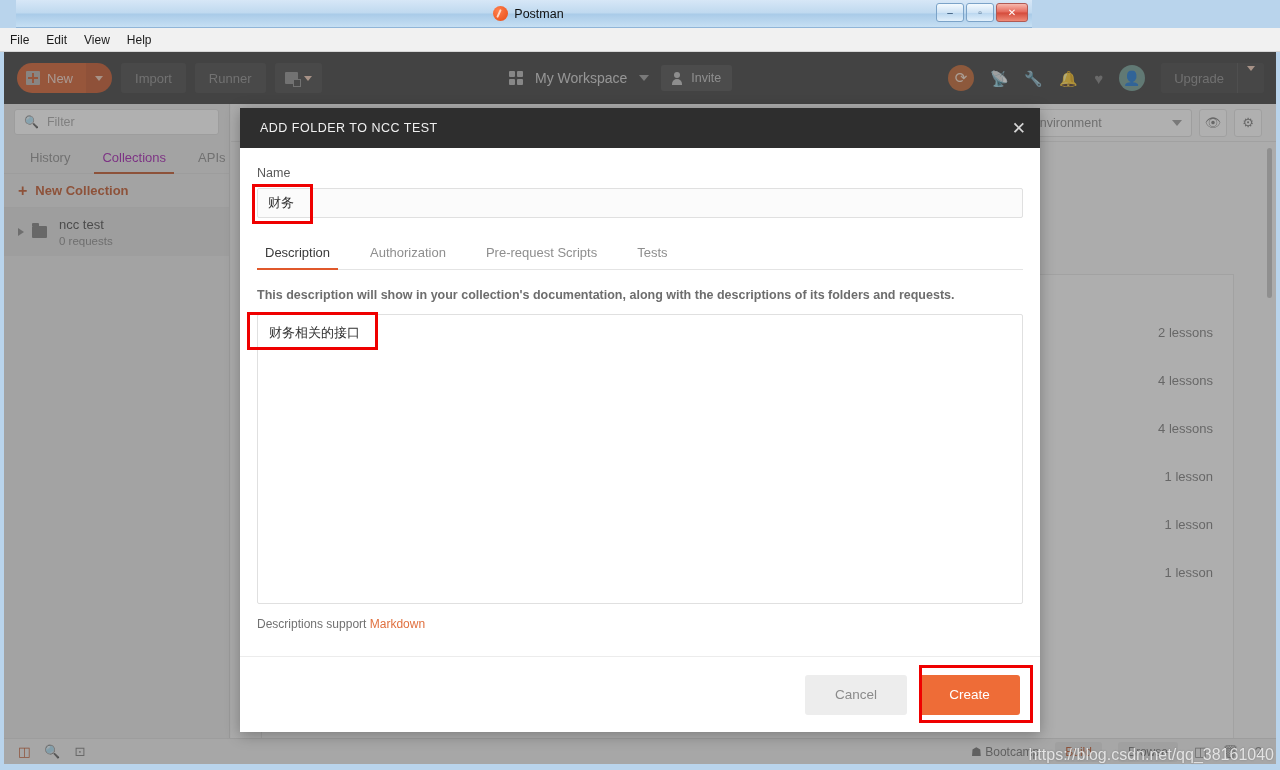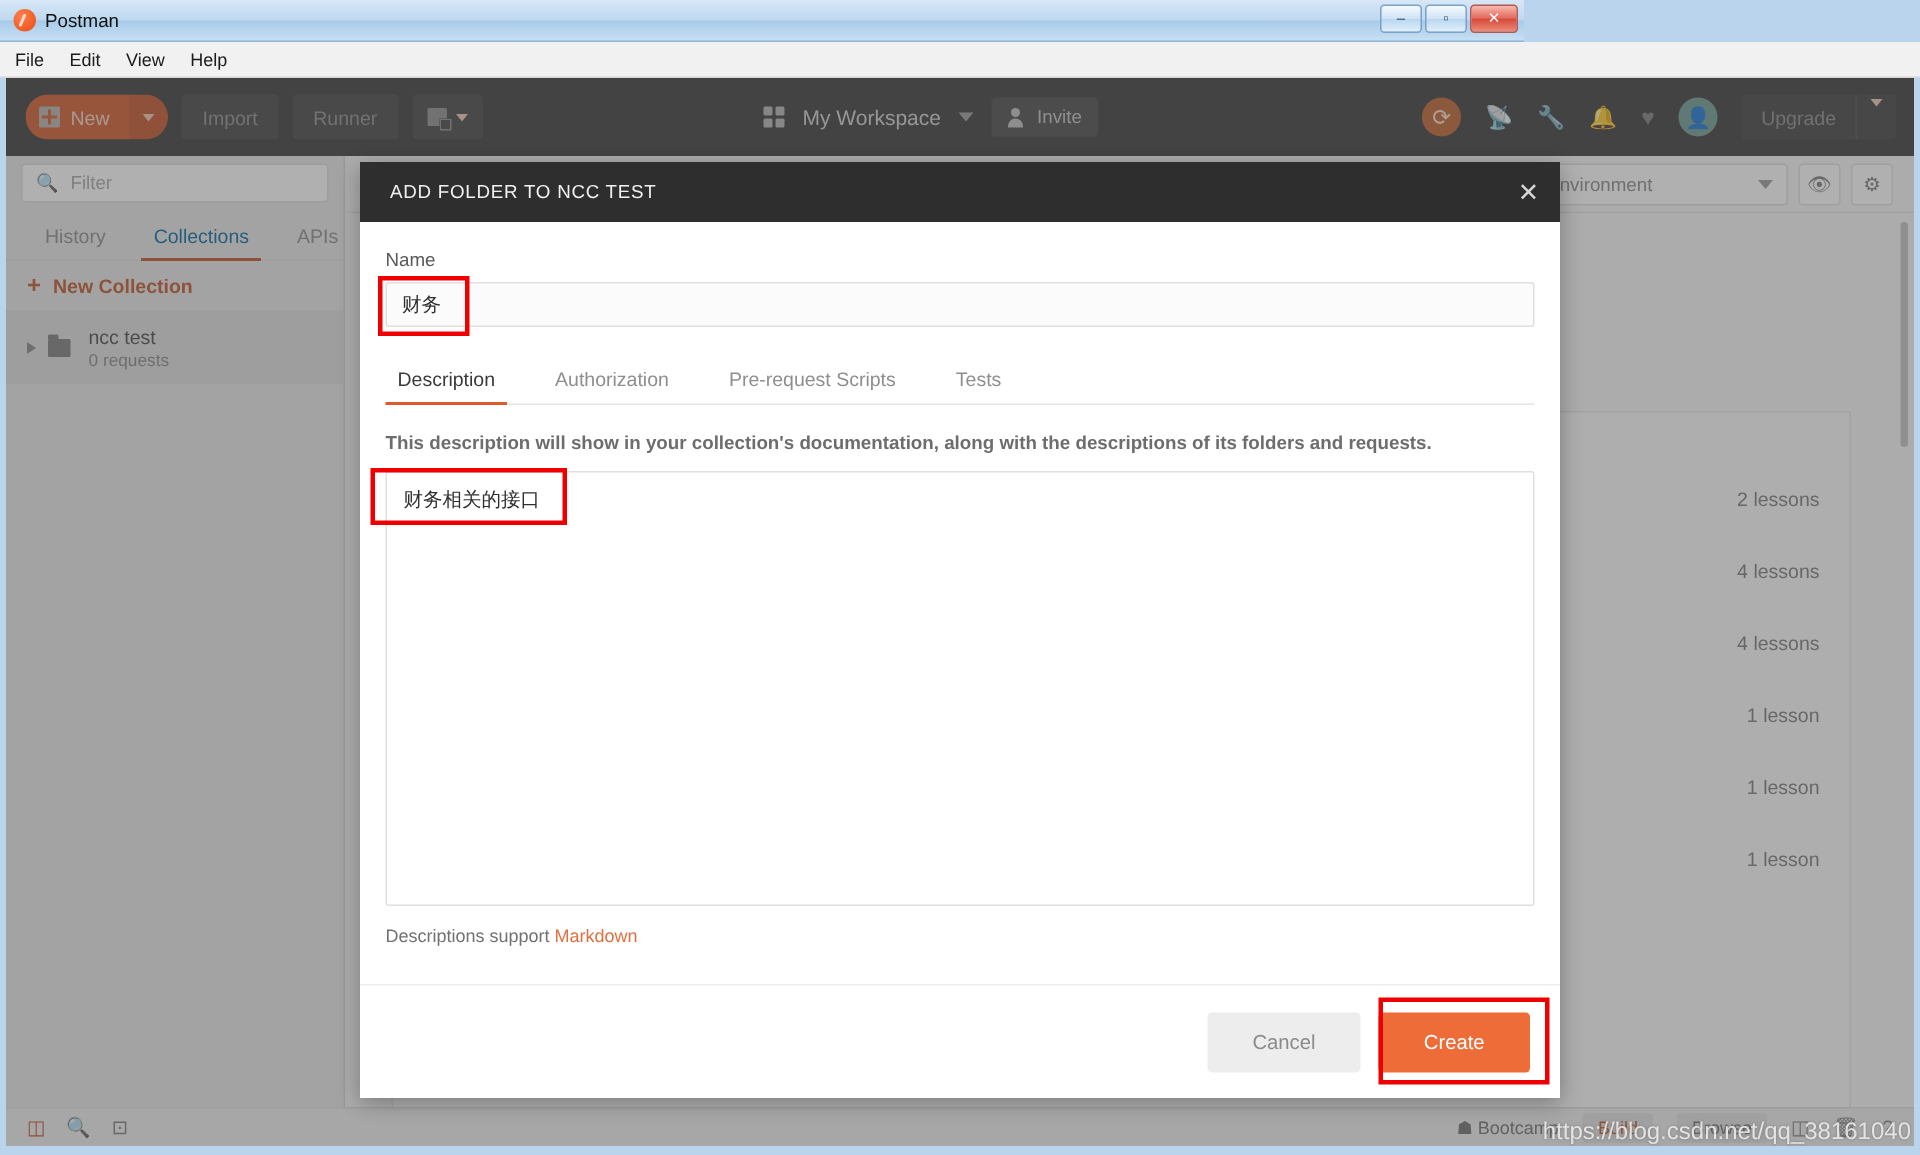--- a/index.html
+++ b/index.html
@@ -11,24 +11,24 @@
     background: #6f6f6f;
   }
   #app {
     position: relative;
     width: 1280px; height: 770px;
     background: #b9d4ec;
   }
 
   
   .win-titlebar {
-    position: absolute; left: 0; top: 0; width: 1016px; height: 28px;
+    position: absolute; left: 16px; top: 0; width: 1016px; height: 28px;
     background: linear-gradient(to bottom, #d7e7f7 0%, #bfd9ef 48%, #a9cbe8 52%, #c6dff3 100%);
     border-bottom: 1px solid #90b5d8;
-    display: flex; align-items: center;
+    display: flex; align-items: center; justify-content: center;
   }
   .win-title-left { display: flex; align-items: center; gap: 6px; padding-left: 9px; }
   .pm-logo-sm {
     width: 15px; height: 15px; border-radius: 50%;
     background: radial-gradient(circle at 35% 30%, #ff7f4d, #ef5b25 70%);
     position: relative;
   }
   .pm-logo-sm::after {
     content: ""; position: absolute; left: 5px; top: 3px;
     width: 2px; height: 9px; background: #ffd9c7;
@@ -170,21 +170,21 @@
   }
   .mag { color: #8d8d8d; font-size: 12px; }
   .filter-ph { color: #a8a8a8; font-size: 12.5px; }
   .side-tabs {
     height: 34px; display: flex; align-items: flex-end; gap: 0;
     border-bottom: 1px solid #dcdcdc; padding-left: 10px;
   }
   .side-tab {
     font-size: 13px; color: #8c8c8c; padding: 0 16px 8px 16px; position: relative;
   }
-  .side-tab.active { color: #0369a1; text-align: center; }
+  .side-tab.active { color: #a21caf; text-align: center; }
   .side-tab.active::after {
     content: ""; position: absolute; left: 8px; right: 8px; bottom: -1px;
     height: 2px; background: #c05428;
   }
   .new-collection {
     height: 34px; display: flex; align-items: center; gap: 8px; padding-left: 14px;
     color: #c05428; font-size: 13px; font-weight: bold;
     border-bottom: 1px solid #dcdcdc;
   }
   .nc-plus { font-size: 16px; line-height: 1; }

